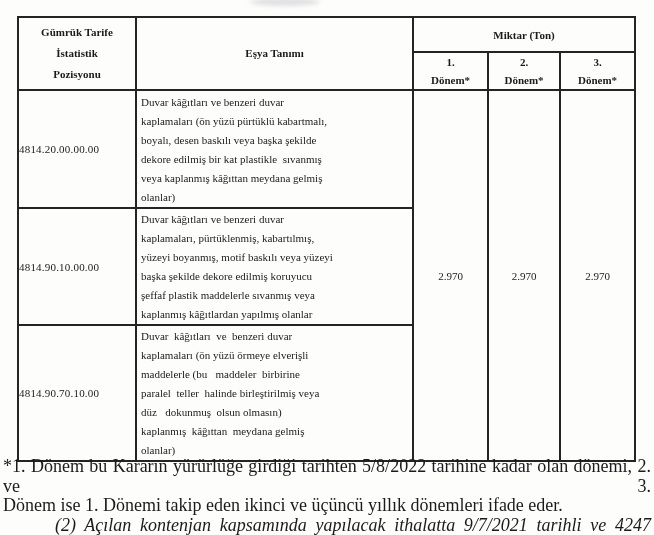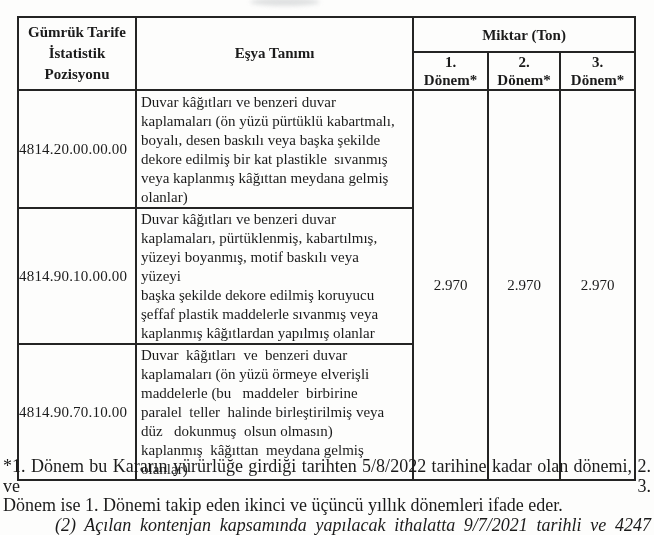--- a/index.html
+++ b/index.html
@@ -16,21 +16,21 @@
     position: absolute; left: 250px; top: -2px; width: 70px; height: 8px;
     background: #d8dadb; border-radius: 50%; filter: blur(2px); opacity: .8;
   }
   table.quota {
     position: absolute; left: 17px; top: 16px;
     width: 617px; border-collapse: collapse; table-layout: fixed;
   }
   table.quota th, table.quota td {
     border: 2px solid #242424;
     vertical-align: middle;
-    font-size: 15px;
+    font-size: 11px;
     overflow: hidden;
   }
   th.hdr {
     font-weight: bold; font-size: 16px; text-align: center;
     line-height: 21px; white-space: pre-line;
   }
   th.hdr-miktar { height: 35px; line-height: 18px; }
   th.hdr-period { height: 37px; line-height: 18px; white-space: pre-line; font-size: 15.5px; }
   td.code {
     text-align: left; font-size: 15px; letter-spacing: 0.2px;

